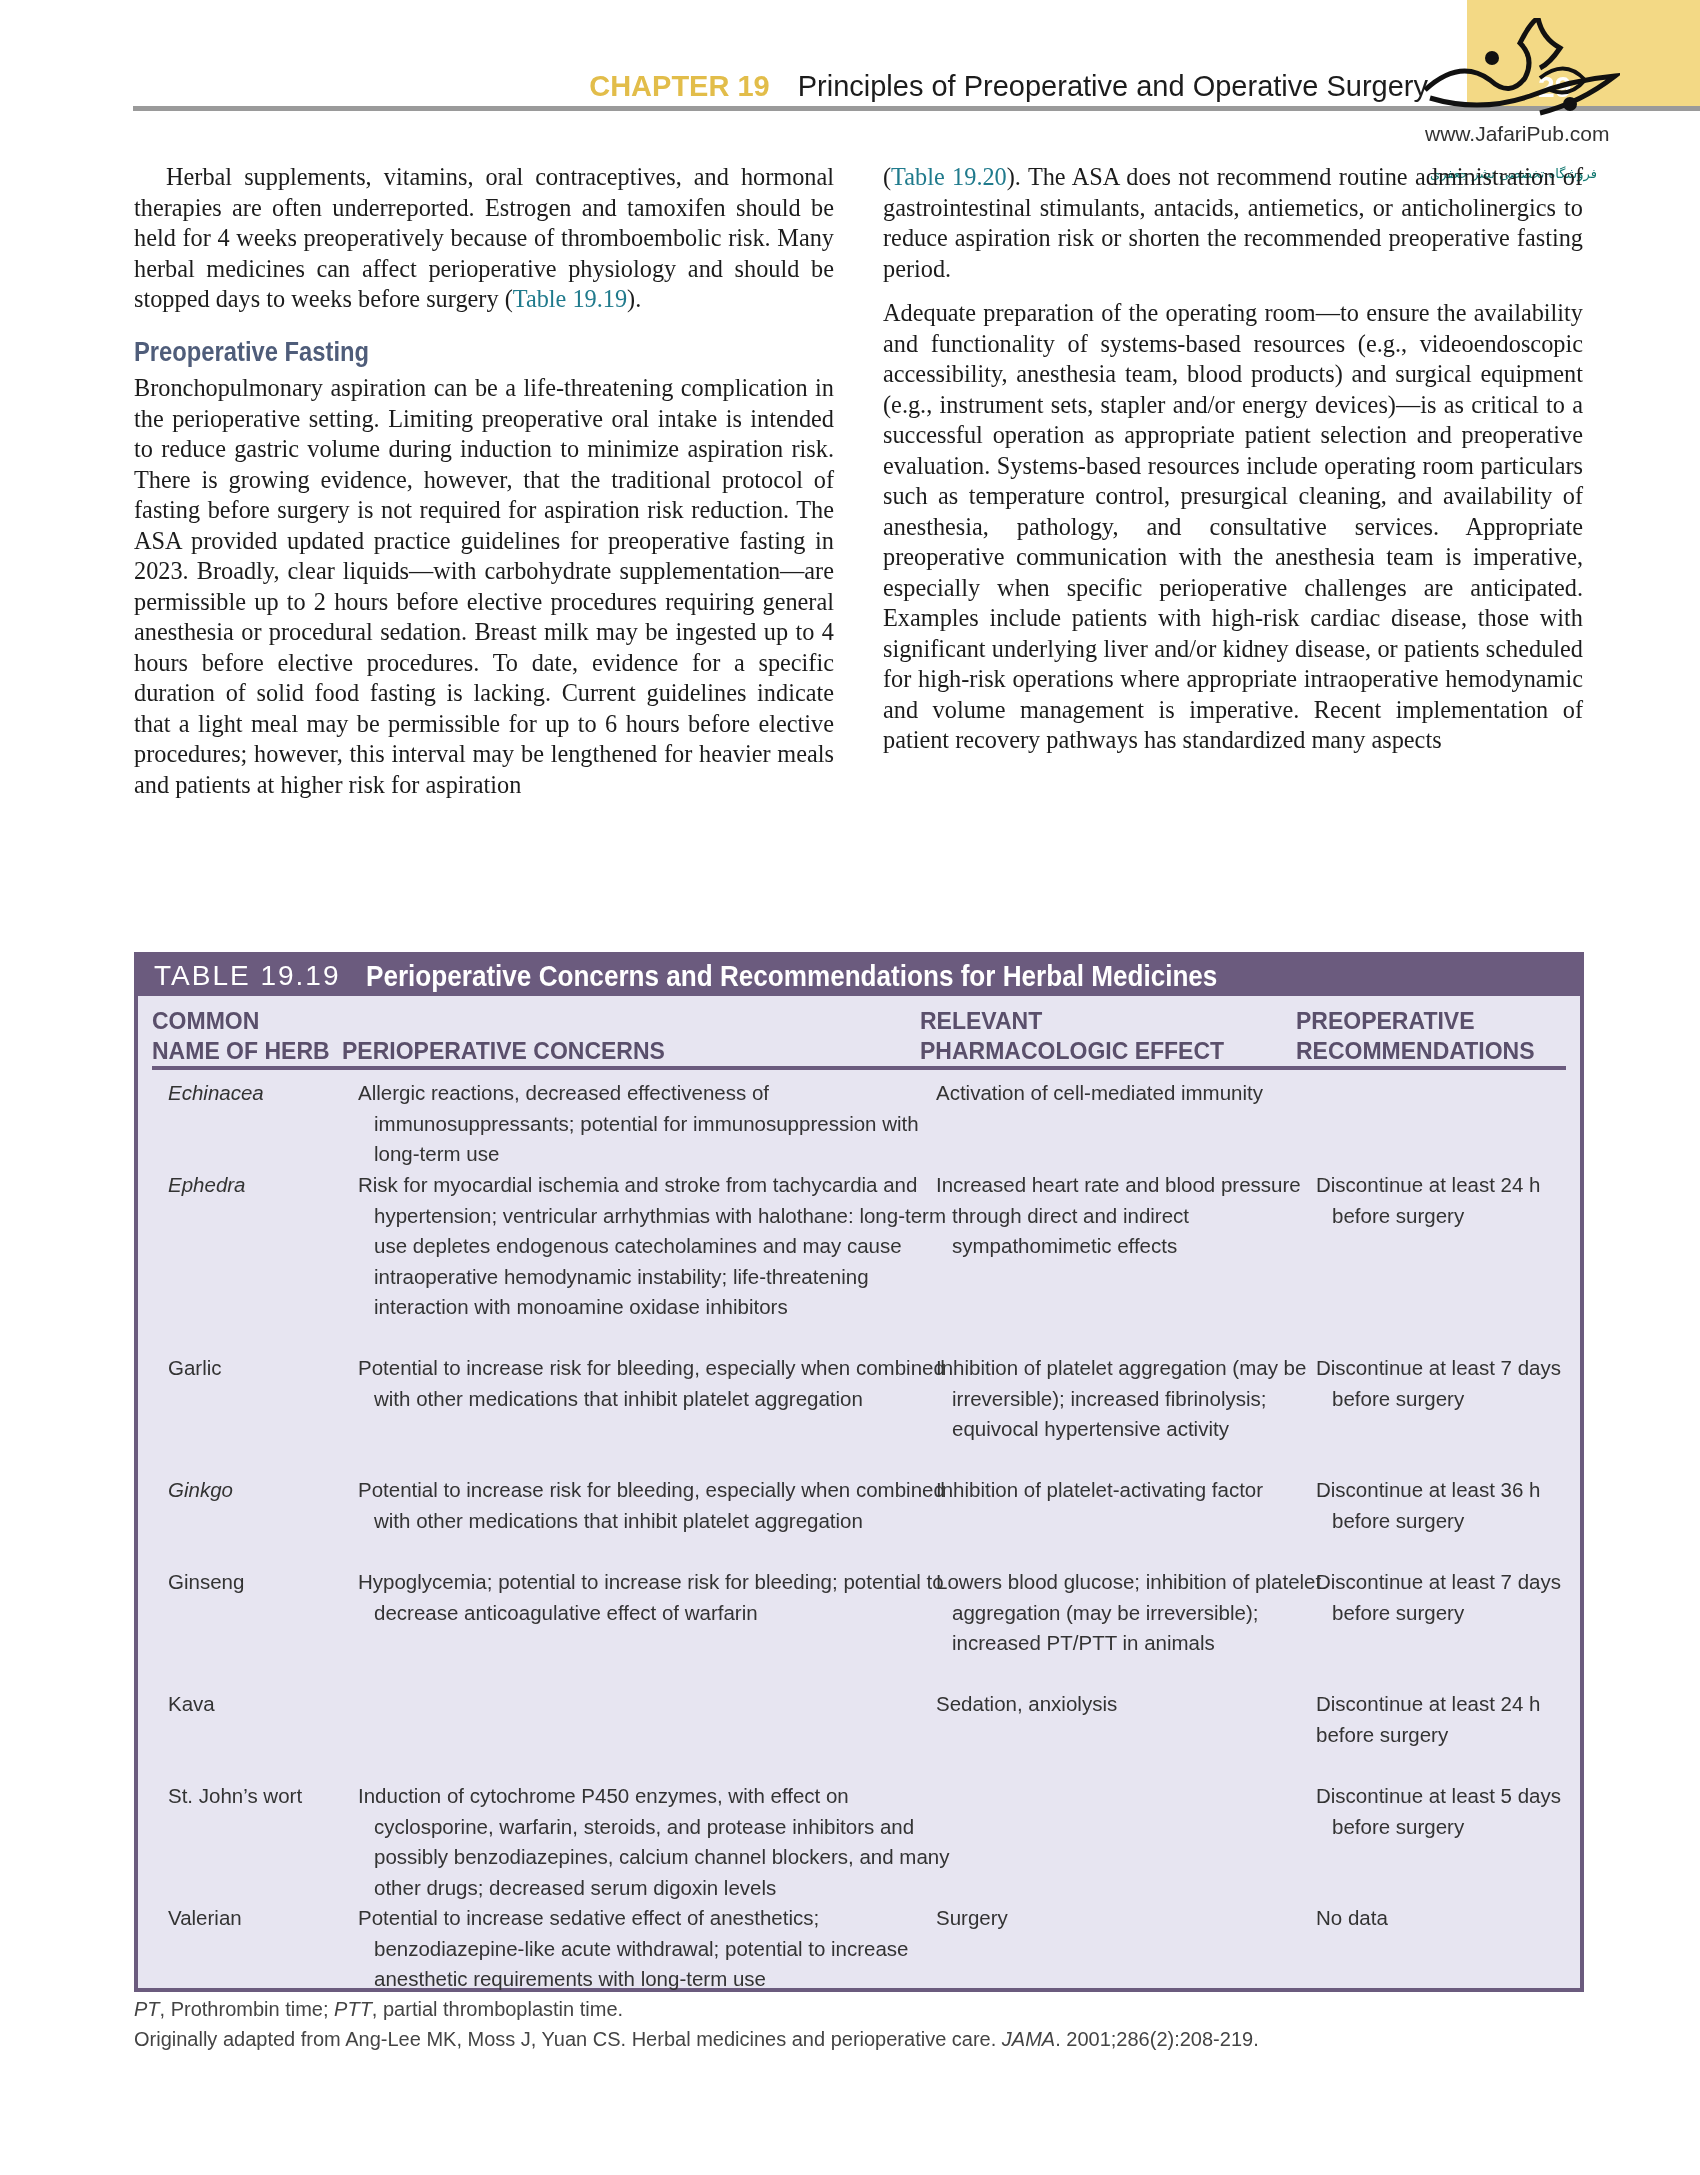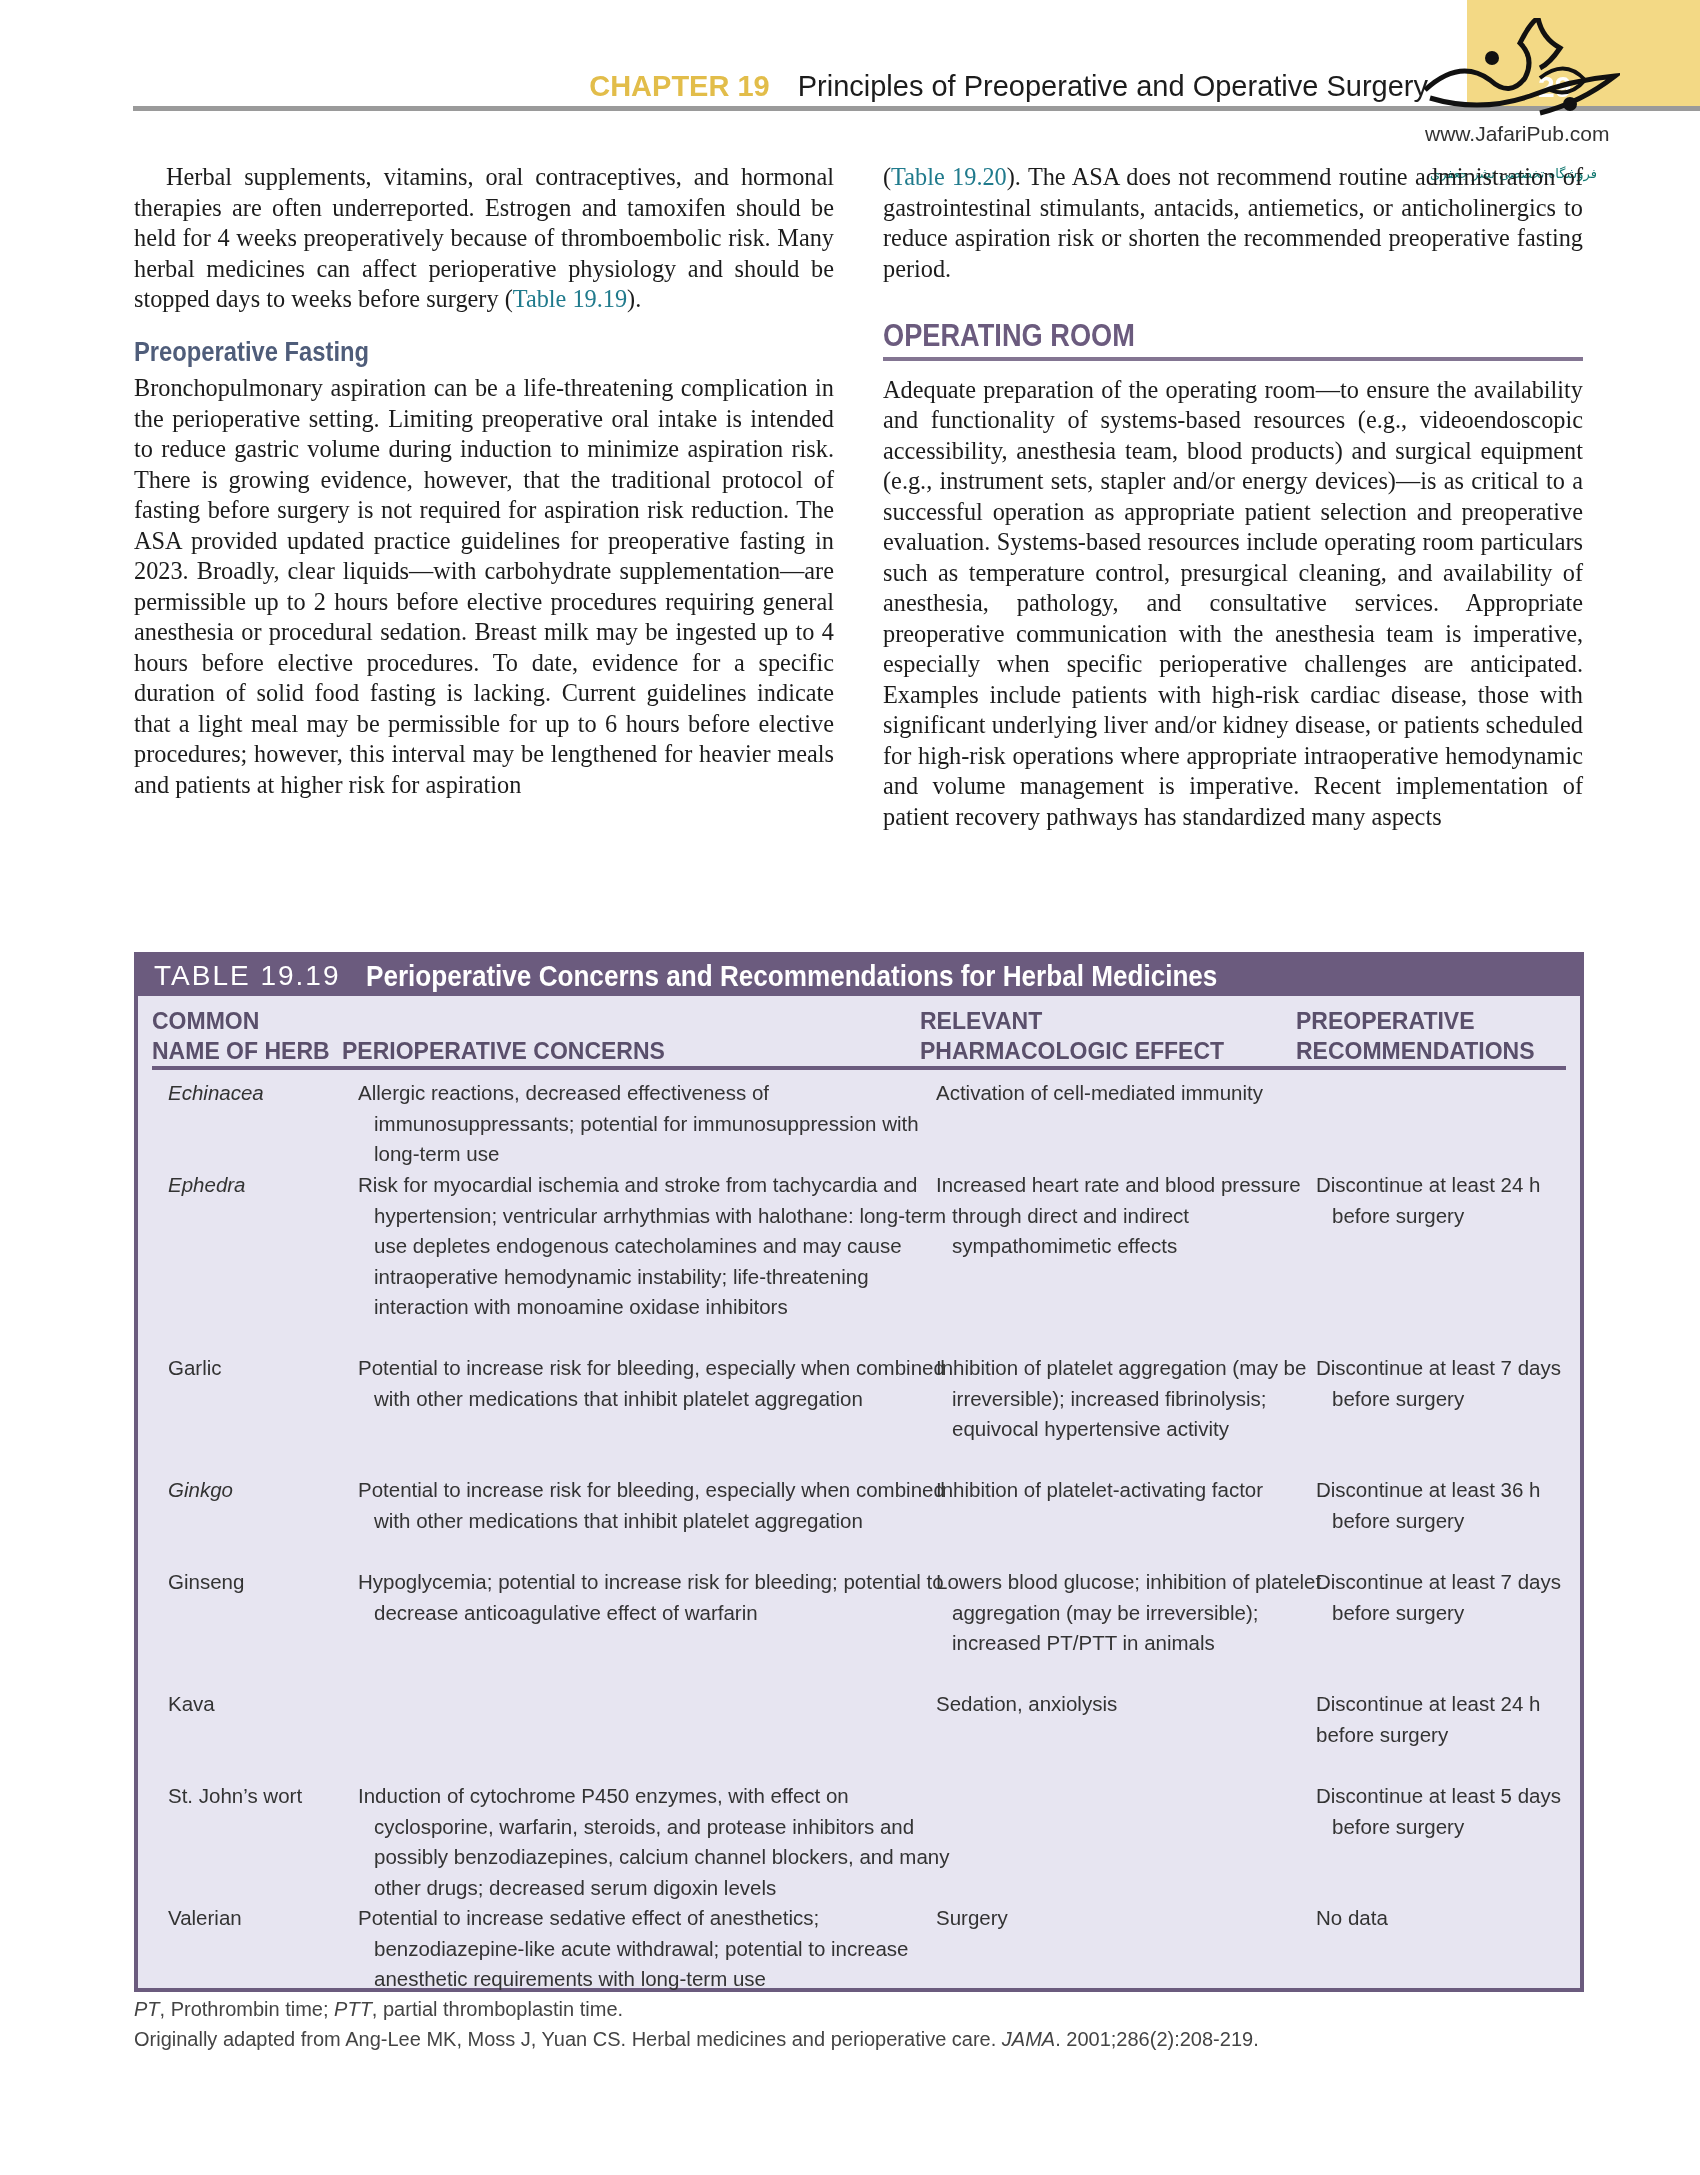--- a/index.html
+++ b/index.html
@@ -59,21 +59,20 @@
 <div class="watermark-fa">فروشگاه تخصصی نشر جعفری</div>
 
 <div class="col col-left">
   <p class="indent"><span>Herbal supplements, vitamins, oral contraceptives, and hormonal therapies are often underreported. Estrogen and tamoxifen should be held for 4 weeks preoperatively because of thromboembolic risk. Many herbal medicines can affect perioperative physiology and should be stopped days to weeks before surgery (</span><span class="ref">Table 19.19</span><span>).</span></p>
   <div class="sub-head">Preoperative Fasting</div>
   <p>Bronchopulmonary aspiration can be a life-threatening complication in the perioperative setting. Limiting preoperative oral intake is intended to reduce gastric volume during induction to minimize aspiration risk. There is growing evidence, however, that the traditional protocol of fasting before surgery is not required for aspiration risk reduction. The ASA provided updated practice guidelines for preoperative fasting in 2023. Broadly, clear liquids—with carbohydrate supplementation—are permissible up to 2 hours before elective procedures requiring general anesthesia or procedural sedation. Breast milk may be ingested up to 4 hours before elective procedures. To date, evidence for a specific duration of solid food fasting is lacking. Current guidelines indicate that a light meal may be permissible for up to 6 hours before elective procedures; however, this interval may be lengthened for heavier meals and patients at higher risk for aspiration</p>
 </div>
 
 <div class="col col-right">
   <p><span>(</span><span class="ref">Table 19.20</span><span>). The ASA does not recommend routine administration of gastrointestinal stimulants, antacids, antiemetics, or anticholinergics to reduce aspiration risk or shorten the recommended preoperative fasting period.</span></p>
-  <div class="sec-head"><span>OPERATING ROOM</span></div>
   <p class="sec-body">Adequate preparation of the operating room—to ensure the availability and functionality of systems-based resources (e.g., videoendoscopic accessibility, anesthesia team, blood products) and surgical equipment (e.g., instrument sets, stapler and/or energy devices)—is as critical to a successful operation as appropriate patient selection and preoperative evaluation. Systems-based resources include operating room particulars such as temperature control, presurgical cleaning, and availability of anesthesia, pathology, and consultative services. Appropriate preoperative communication with the anesthesia team is imperative, especially when specific perioperative challenges are anticipated. Examples include patients with high-risk cardiac disease, those with significant underlying liver and/or kidney disease, or patients scheduled for high-risk operations where appropriate intraoperative hemodynamic and volume management is imperative. Recent implementation of patient recovery pathways has standardized many aspects</p>
 </div>
 
 <div class="table-box">
   <div class="table-title">
     <span class="tnum">TABLE 19.19</span>
     <span class="ttitle">Perioperative Concerns and Recommendations for Herbal Medicines</span>
   </div>
   <div class="thead">
     <div style="left:0;"><span>COMMON</span><br><span>NAME OF HERB</span></div>

